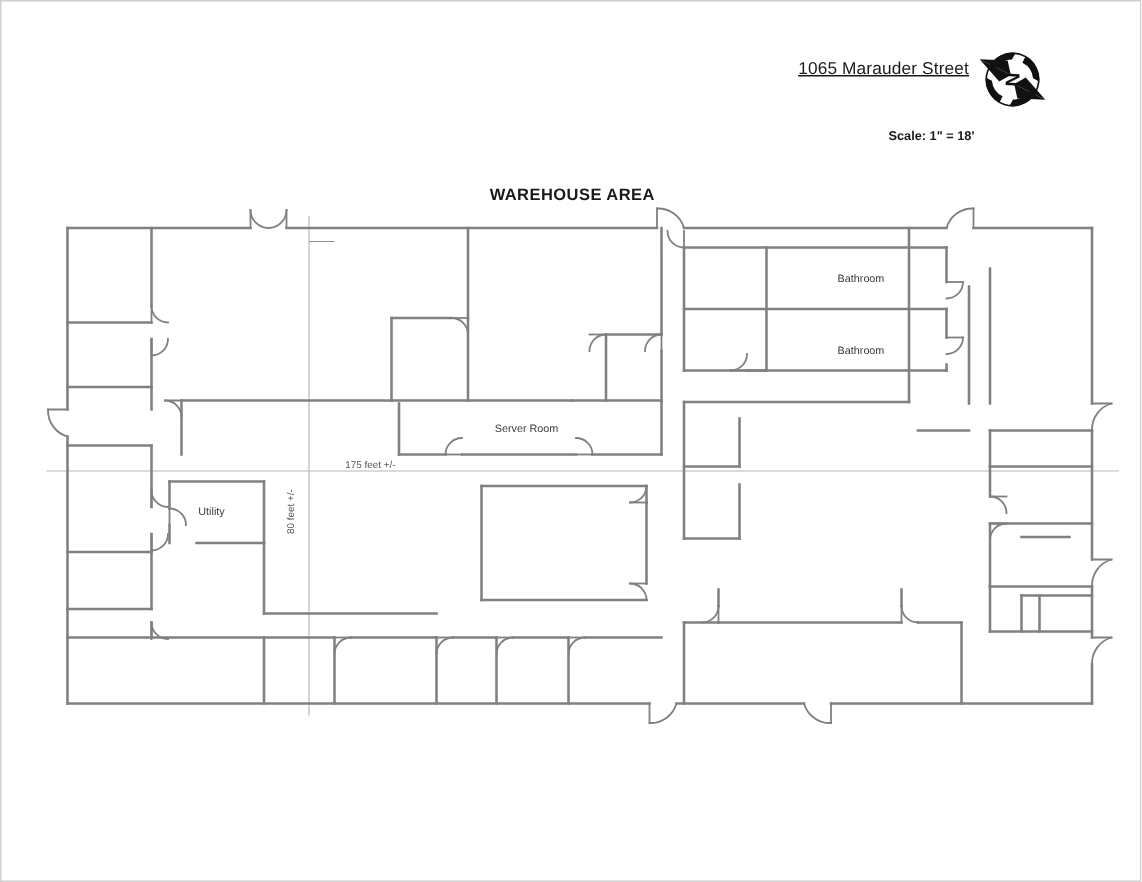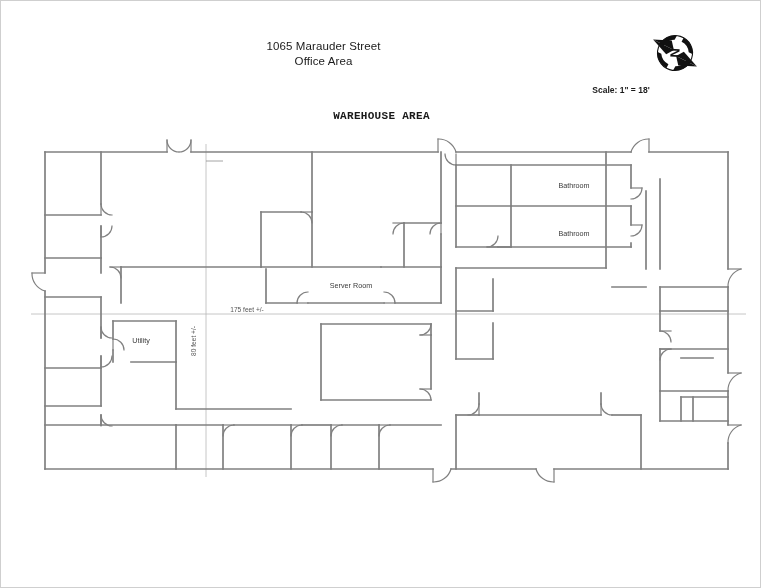--- a/index.html
+++ b/index.html
@@ -20,41 +20,41 @@
     height: 588px;
     background: #ffffff;
     box-sizing: border-box;
     border: 1px solid #cfcfcf;
   }
   #title-block {
     position: absolute;
     left: 0;
     top: 38px;
     width: 645px;
-    text-align: center;
+    text-align: right;
     line-height: 15px;
+    text-decoration: underline;
   }
   #title-line1 {
     font-size: 11.5px;
     letter-spacing: 0.1px;
   }
   #title-line2 {
     font-size: 11.5px;
     letter-spacing: 0.1px;
   }
   #area-label {
     position: absolute;
     left: 0;
-    top: 109px;
+    top: 123px;
     width: 761px;
     text-align: center;
     font-size: 11px;
     font-weight: bold;
     letter-spacing: 0.3px;
-    font-family: Liberation Mono, monospace;
   }
   #scale-label {
     position: absolute;
     left: 560px;
     top: 84px;
     width: 120px;
     text-align: center;
     font-size: 8.5px;
     font-weight: bold;
   }
@@ -84,21 +84,20 @@
     fill: #555555;
   }
 </style>
 </head>
 <body>
 
 <div id="page">
 
   <div id="title-block">
     <div id="title-line1">1065 Marauder Street</div>
-    <div id="title-line2">Office Area</div>
   </div>
 
   <div id="area-label">WAREHOUSE AREA</div>
 
   <div id="scale-label">Scale: 1" = 18'</div>
 
   <div id="compass">
     <svg width="66" height="64" viewBox="0 0 66 64" xmlns="http://www.w3.org/2000/svg">
       <g transform="translate(33,31) rotate(18)">
         <circle cx="0" cy="0" r="17.5" fill="none" stroke="#111111" stroke-width="1.1"></circle>

